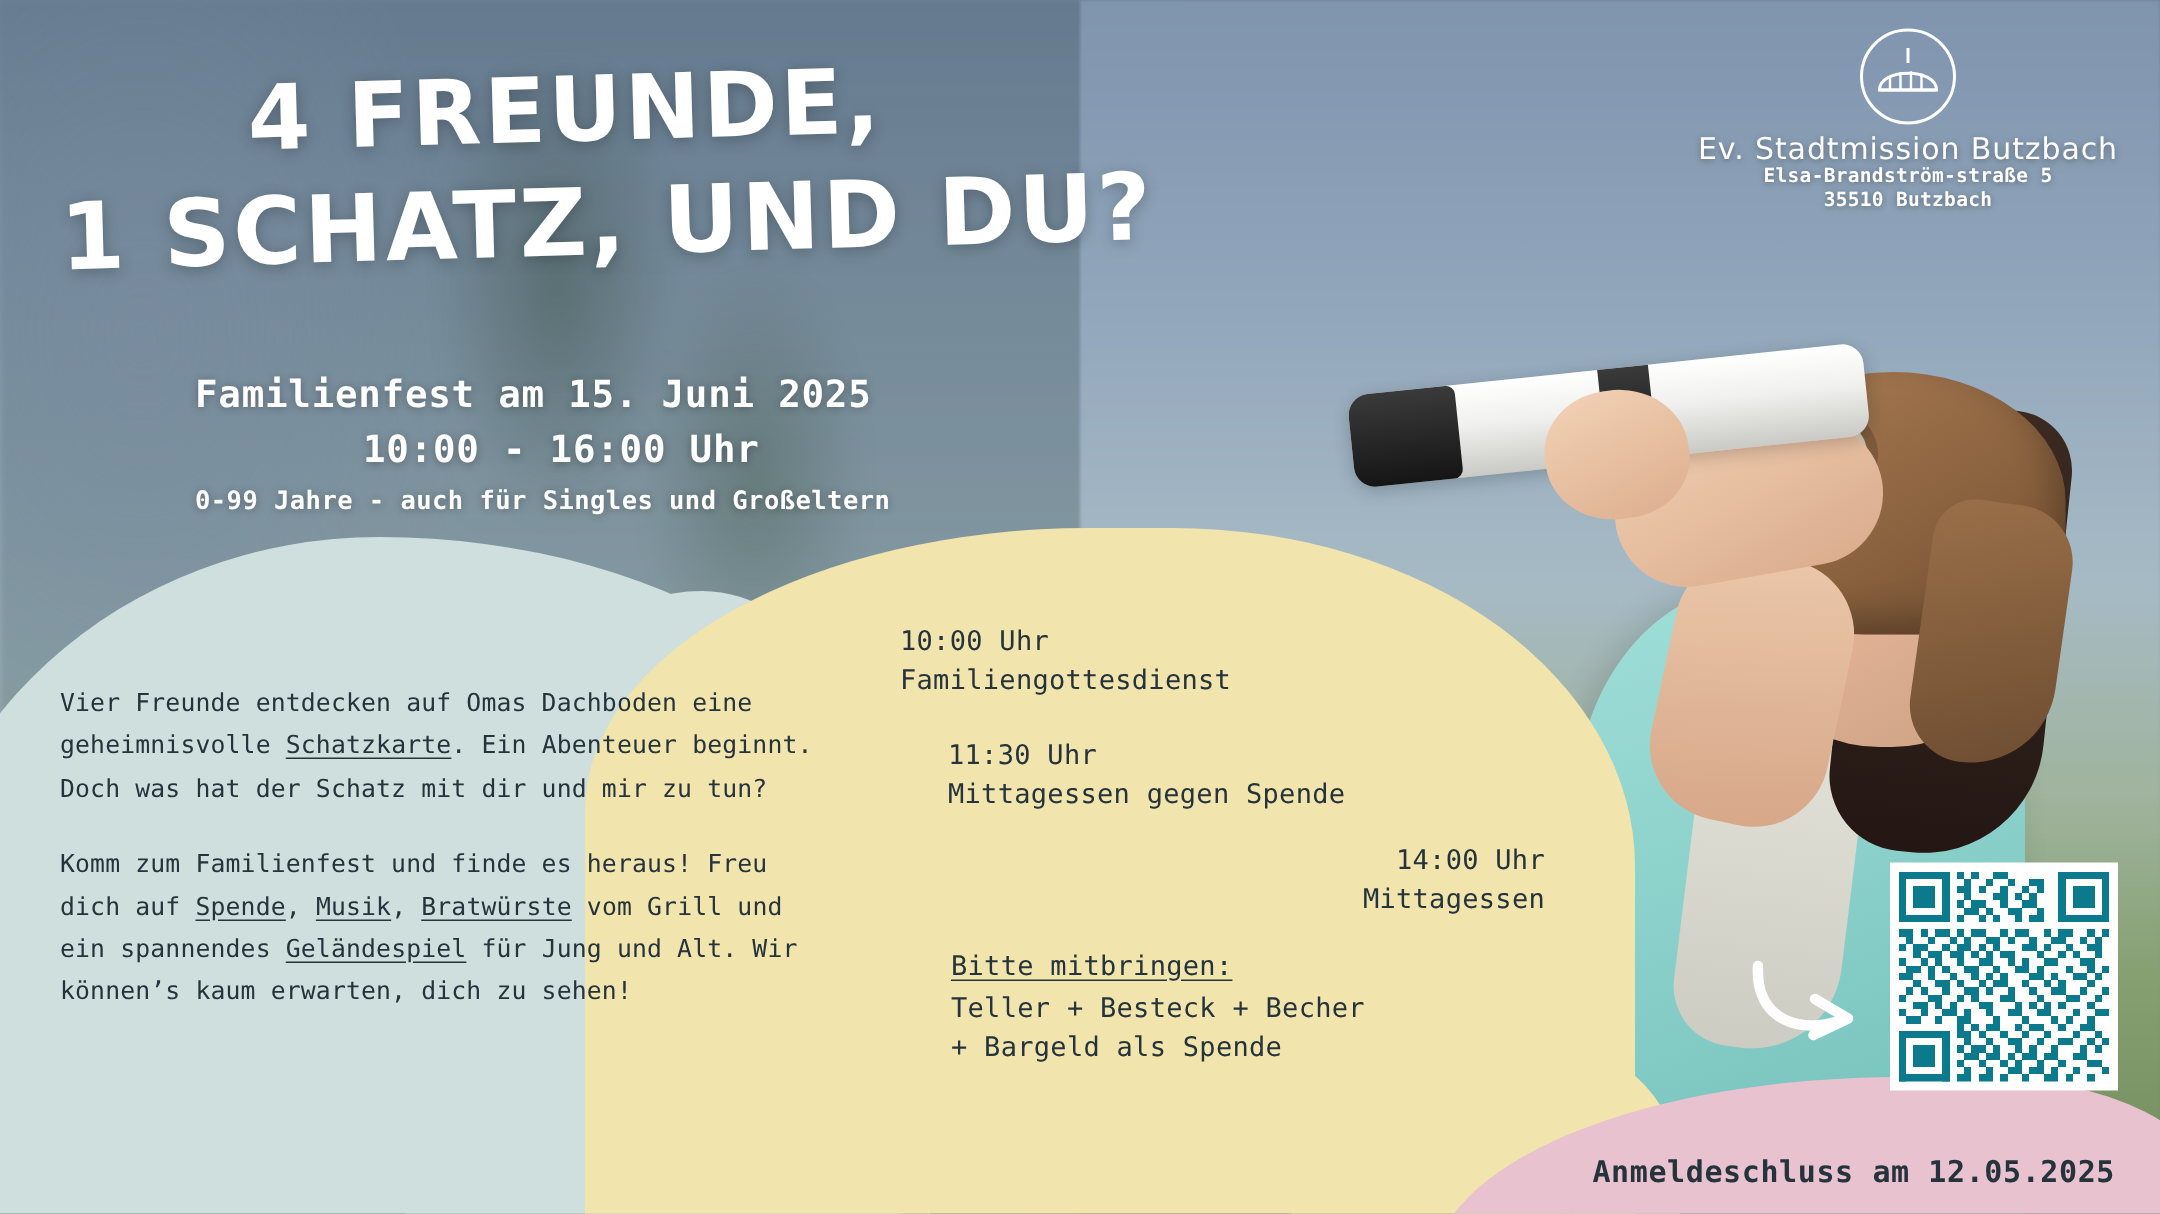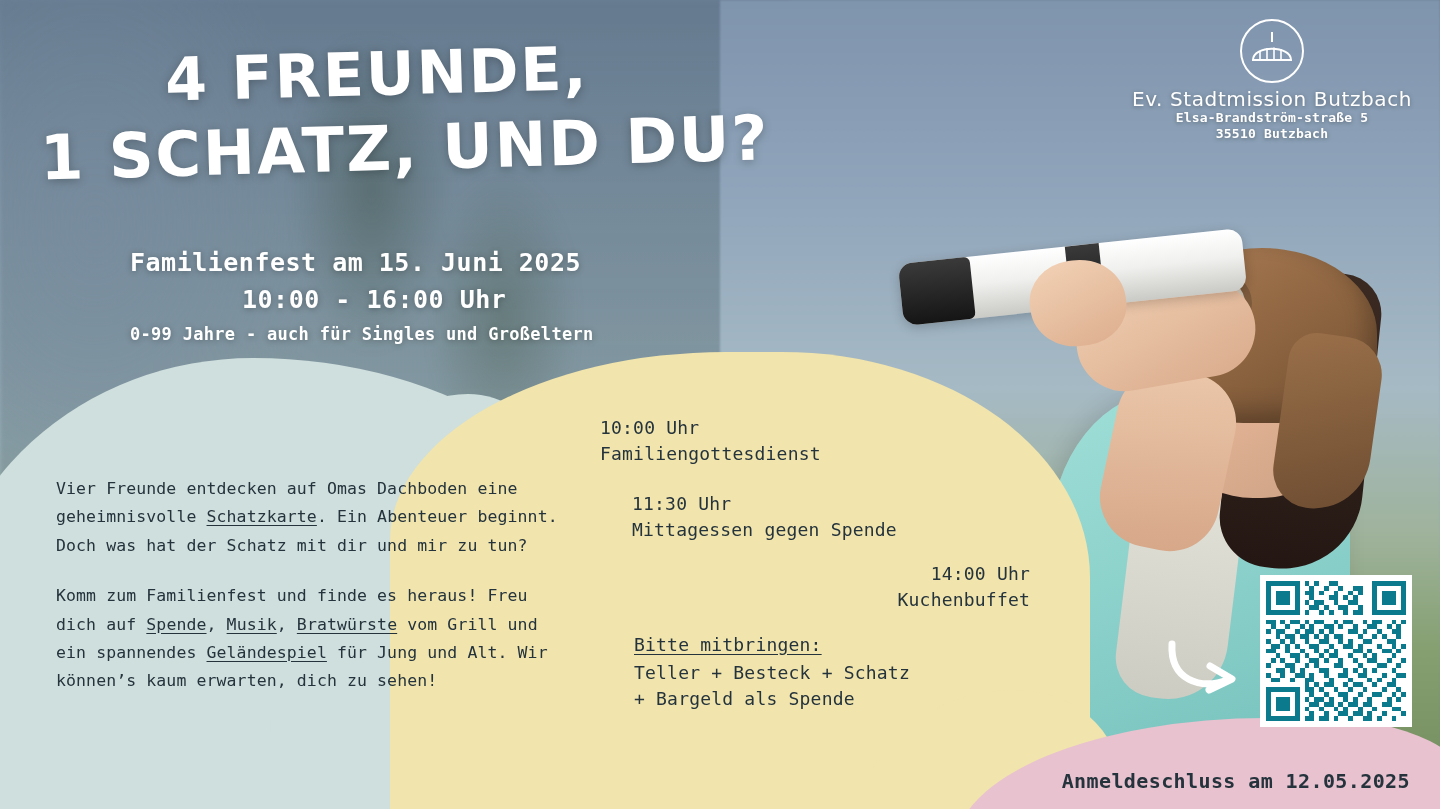--- a/index.html
+++ b/index.html
@@ -317,29 +317,28 @@
     font-family: "DejaVu Sans Mono", monospace;
     font-weight: 700;
   }
   .sub-1 { font-size: 25px; letter-spacing: 0.5px; }
   .sub-2 { font-size: 25px; letter-spacing: 0.5px; margin-top: 8px; margin-left: 112px; }
   .sub-3 { font-size: 17px; letter-spacing: 0.3px; margin-top: 10px; margin-left: 0px; }
 
   
   .story {
     position: absolute;
-    left: 56px;
+    left: 40px;
     top: 455px;
     width: 520px;
     color: #24333c;
     font-family: "DejaVu Sans Mono", monospace;
     font-size: 16.5px;
     line-height: 1.72;
     letter-spacing: 0.1px;
-    margin-top: 20px;
   }
   .story p { margin: 0 0 22px 0; }
   .story u { text-decoration: underline; text-underline-offset: 3px; }
 
   
   .programme {
     position: absolute;
     left: 600px;
     top: 415px;
     width: 430px;
@@ -462,25 +461,25 @@
     <div class="prog-item i0">
       <div>10:00 Uhr</div>
       <div>Familiengottesdienst</div>
     </div>
     <div class="prog-item i1">
       <div>11:30 Uhr</div>
       <div>Mittagessen gegen Spende</div>
     </div>
     <div class="prog-item i3">
       <div>14:00 Uhr</div>
-      <div>Kuchenbuffet</div>
+      <div>Mittagessen</div>
     </div>
     <div class="bring">
       <div class="bring-title">Bitte mitbringen:</div>
-      <div class="bring-line">Teller + Besteck + Schatz</div>
+      <div class="bring-line">Teller + Besteck + Becher</div>
       <div class="bring-line">+ Bargeld als Spende</div>
     </div>
   </div>
 
   <svg class="arrow" viewBox="0 0 78 78">
     <path d="M6 16 C4 52, 34 62, 62 52" fill="none" stroke="#ffffff" stroke-width="7" stroke-linecap="round"></path>
     <path d="M44 38 L66 51 L43 62" fill="none" stroke="#ffffff" stroke-width="7" stroke-linecap="round" stroke-linejoin="round"></path>
   </svg>
 
   <div class="qr">

